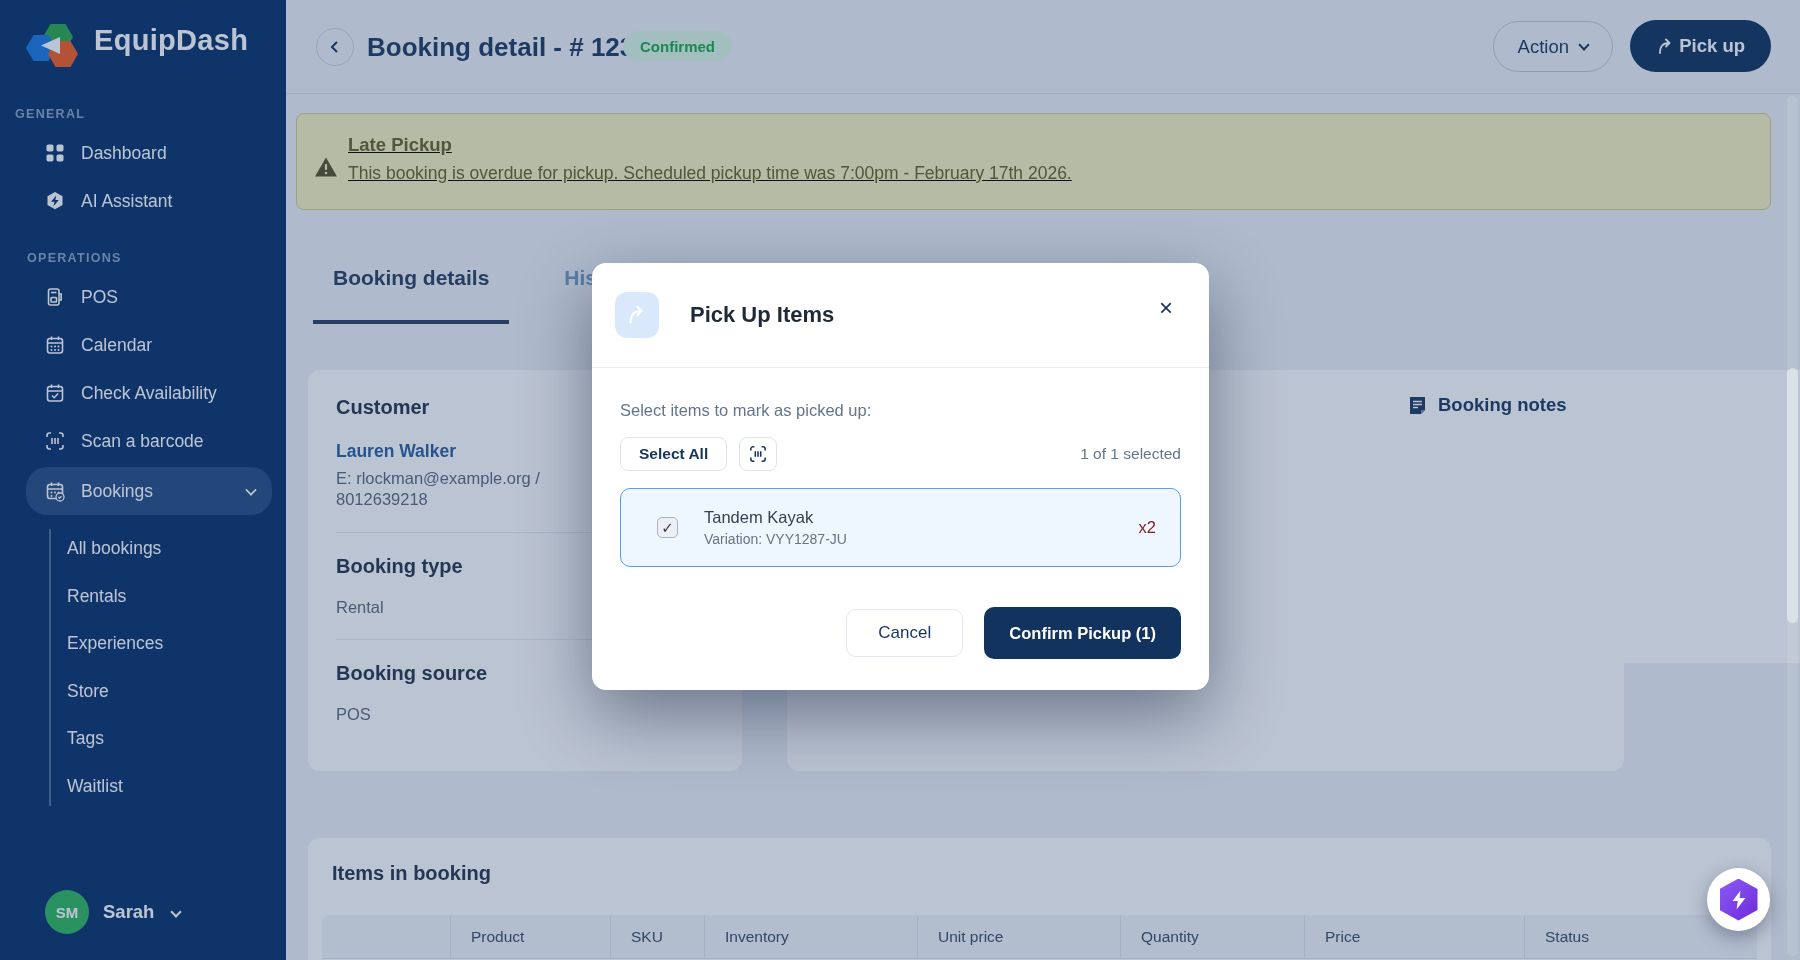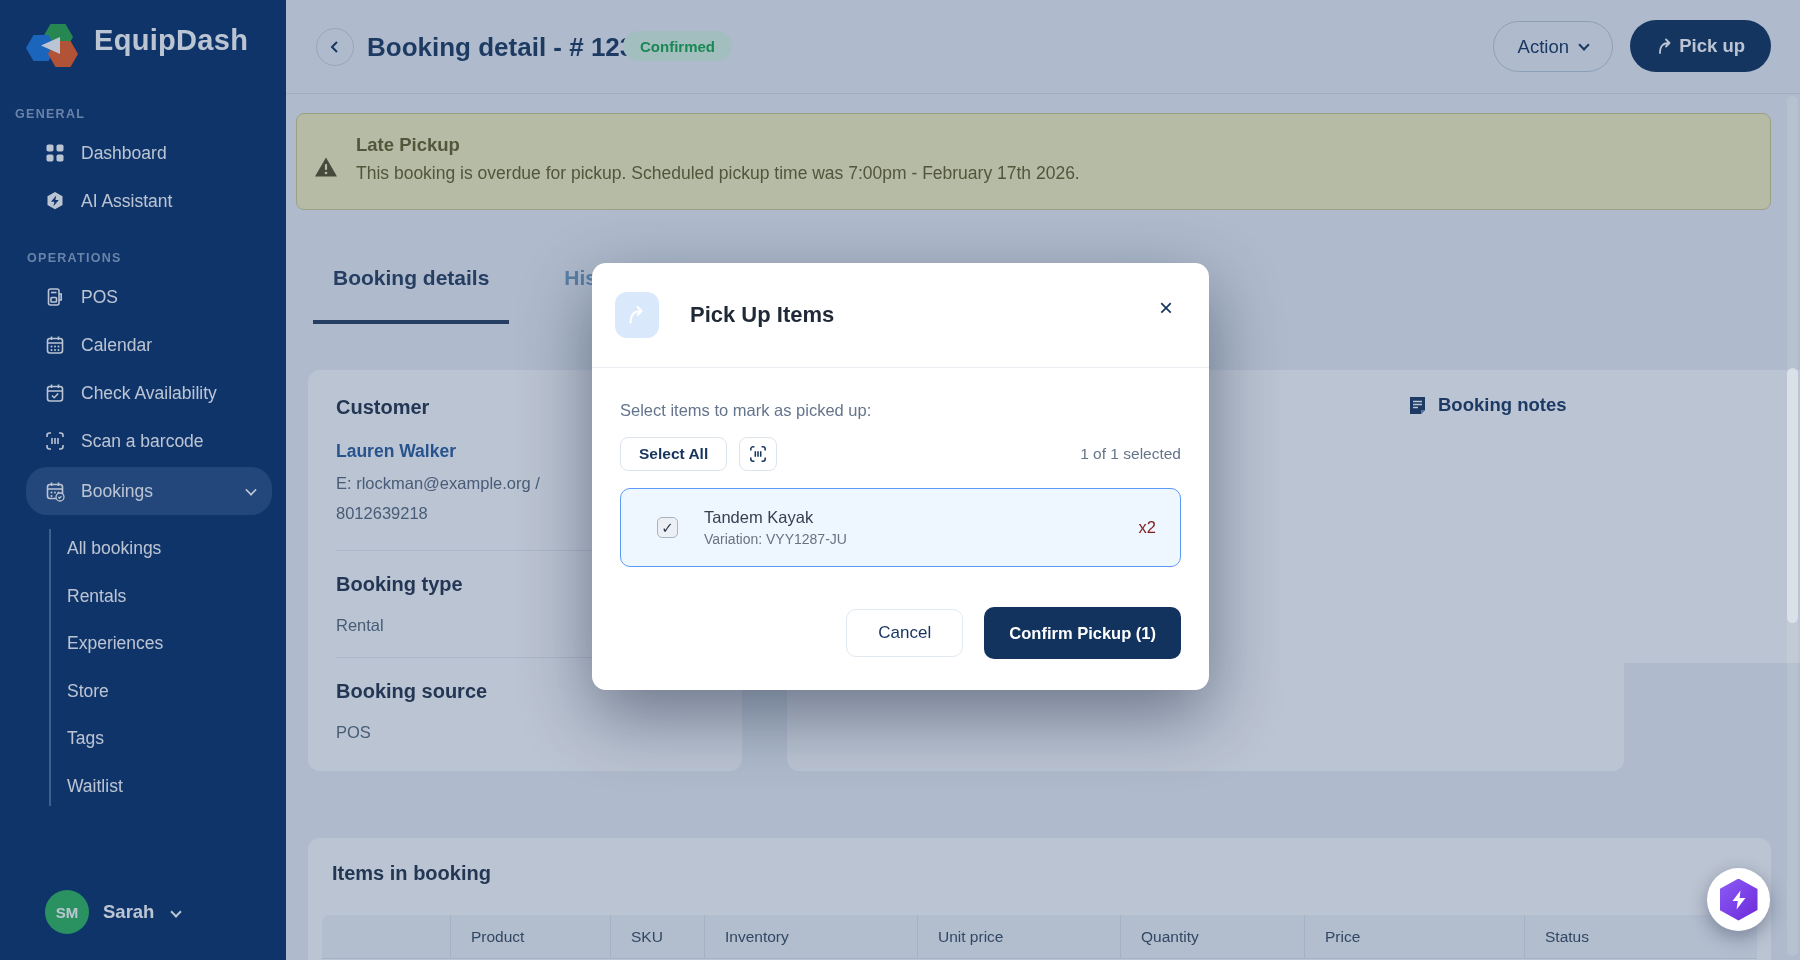--- a/index.html
+++ b/index.html
@@ -37,36 +37,36 @@
   
   .main { position:absolute; left:286px; top:0; right:0; bottom:0; }
   .top-header { position:absolute; left:0; top:0; right:0; height:94px; border-bottom:1px solid #d8e0ea; }
   .back-btn { position:absolute; left:30px; top:28px; width:38px; height:38px; border-radius:50%; border:1px solid #c9d4e2; display:flex; align-items:center; justify-content:center; cursor:pointer; background:transparent; }
   .page-title { position:absolute; left:81px; top:32px; font-size:26px; font-weight:bold; color:#1e3a5f; }
   .status-badge { position:absolute; left:337px; top:31px; height:30px; padding:0 17px; border-radius:15px; background:#ddf7e4; color:#17a948; font-size:15px; font-weight:bold; display:flex; align-items:center; }
   .action-btn { position:absolute; right:187px; top:21px; height:51px; padding:0 24px; border-radius:26px; border:1px solid #becbd9; background:transparent; color:#16355e; font-size:18.5px; display:flex; align-items:center; gap:11px; cursor:pointer; font-family:inherit; }
   .action-btn .chev { border-color:#16355e; width:8px; height:8px; margin-top:-4px; }
   .pickup-btn { position:absolute; right:29px; top:20px; height:52px; padding:0 26px; border-radius:27px; background:#12335e; border:none; color:#fff; font-size:18.5px; font-weight:bold; display:flex; align-items:center; gap:4px; cursor:pointer; font-family:inherit; }
 
-  .banner { position:absolute; left:10px; top:113px; width:1475px; height:97px; background:#f7f2bd; border:1px solid #d4cd8f; border-radius:8px; display:flex; padding:20px 20px 0 17px; gap:18px; }
+  .banner { position:absolute; left:10px; top:113px; width:1475px; height:97px; background:#f7f2bd; border:1px solid #d4cd8f; border-radius:8px; display:flex; padding:20px 20px 0 17px; gap:10px;text-decoration:underline; }
   .banner-title { font-size:18.5px; font-weight:bold; color:#6a6228; }
   .banner-msg { font-size:17.5px; color:#6a6228; margin-top:7px; }
 
   .tabs { position:absolute; left:27px; top:266px; display:flex; gap:35px; }
   .tab { font-size:21px; padding:0 20px 30px 20px; cursor:pointer; }
   .tab.active { color:#29405e; font-weight:bold; border-bottom:4px solid #29405e; }
   .tab.inactive { color:#759dbf; font-weight:bold; }
 
   .card { position:absolute; background:#fff; border-radius:12px; }
   .card1 { left:22px; top:370px; width:434px; height:401px; padding:26px 28px; }
   .card2 { left:501px; top:370px; width:837px; height:401px; }
   .card3 { left:1097px; top:370px; width:674px; height:293px; padding:24px; }
   .h-sec { font-size:20px; font-weight:bold; color:#26354c; }
   .cust-name { margin-top:22px; font-size:17.5px; font-weight:bold; color:#2c5f9e; cursor:pointer; }
-  .cust-contact { margin-top:6px; font-size:16.5px; color:#5b6b7f; line-height:30px; width:300px; }
+  .cust-contact { margin-top:6px; font-size:16.5px; color:#5b6b7f; line-height:21px; width:300px; }
   .hr { border:none; border-top:1px solid #e8edf3; margin:22px 0; }
   .sec-val { margin-top:20px; font-size:16.5px; color:#5b6b7f; }
   .frag-h { position:absolute; left:709px; top:142px; font-size:19px; font-weight:bold; color:#2a3c55; }
   .frag-v { position:absolute; left:709px; top:169px; font-size:19.5px; color:#4e5e72; }
   .notes-head { display:flex; align-items:center; gap:10px; }
   .notes-title { font-size:18.5px; font-weight:bold; color:#1d3a63; }
 
   .items-card { position:absolute; left:22px; top:838px; width:1463px; height:400px; background:#fff; border-radius:12px; padding:24px 14px; }
   .items-title { font-size:20px; font-weight:bold; color:#26354c; padding-left:10px; }
   .items-table { margin-top:30px; display:flex; background:#f2f5f9; border-radius:8px 8px 0 0; border-bottom:1px solid #dfe6ee; height:44px; }

